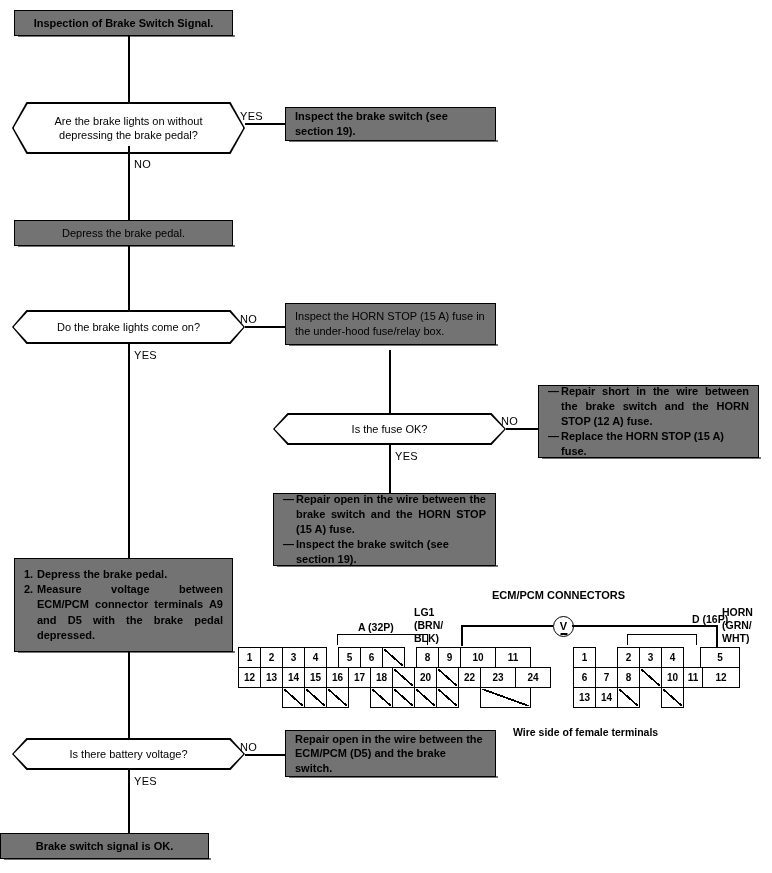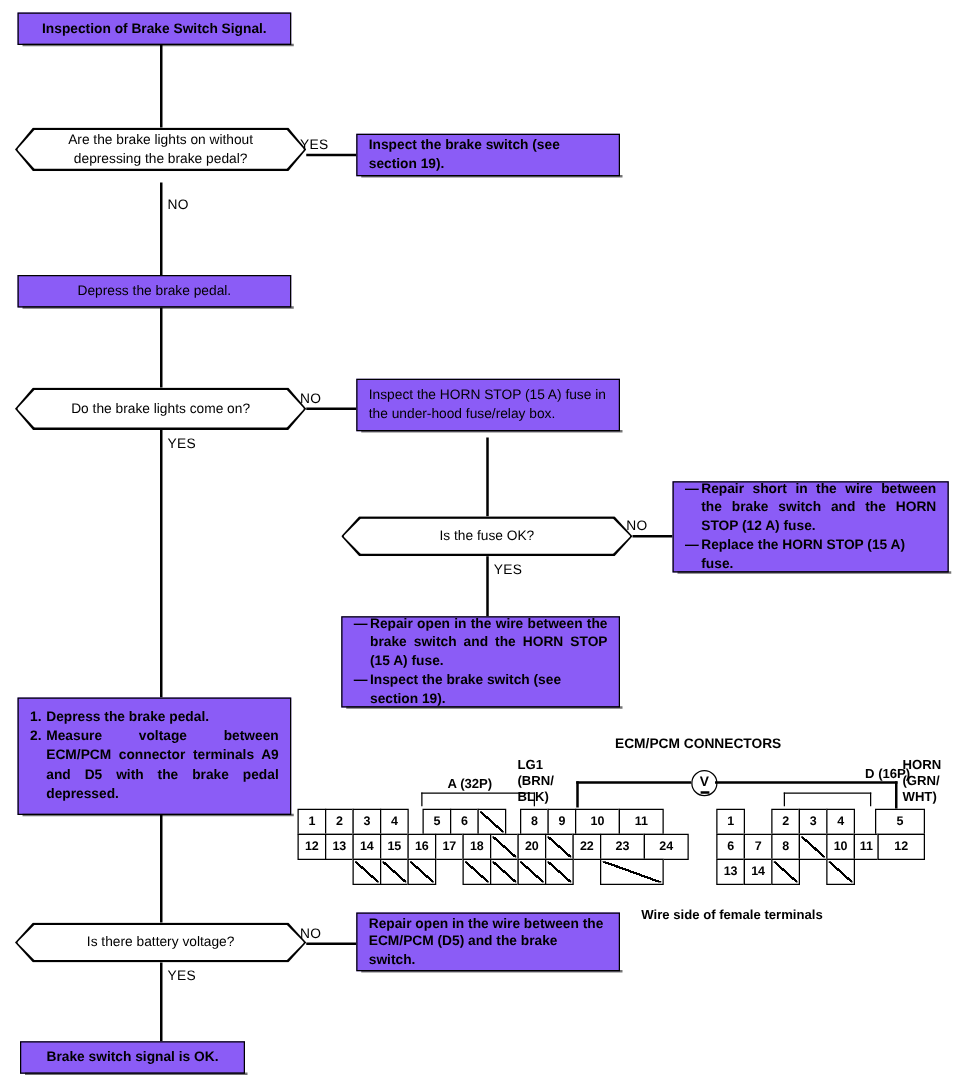--- a/index.html
+++ b/index.html
@@ -5,21 +5,21 @@
   html,body{margin:0;padding:0;background:#fff;}
   body{
     width:772px;height:873px;position:relative;overflow:hidden;
     font-family:"Liberation Sans","DejaVu Sans",sans-serif;
     color:#000;
   }
 
   
   .box{
     position:absolute;box-sizing:border-box;
-    border:1.6px solid #000;background:#8b5cf6;
+    border:1.6px solid #000;background:#737373;
     display:flex;align-items:center;
     font-size:11px;line-height:1.32;
   }
   .box.center{justify-content:center;text-align:center;}
   .box .inner{padding:3px 9px;}
   .box.bold{font-weight:bold;}
   .box.shadow::after{
     content:"";position:absolute;left:3px;top:100%;
     width:100%;height:2px;background:#000;opacity:.55;
   }
@@ -88,21 +88,21 @@
   .note{position:absolute;font-size:10.5px;font-weight:bold;}
 </style>
 </head>
 <body>
 
 <div class="box center bold shadow" style="left:14px;top:10px;width:219px;height:26px;">
   <div class="inner" style="width:100%;">Inspection of Brake Switch Signal.</div>
 </div>
 <div class="vline" style="left:128px;top:36px;height:66px;"></div>
 
-<div class="hex" style="left:12px;top:102px;width:233px;height:35px;">
+<div class="hex" style="left:12px;top:102px;width:233px;height:52px;">
   <div class="hexbg"></div>
   <div class="hexfg"></div>
   <div class="hextxt">Are the brake lights on without depressing the brake pedal?</div>
 </div>
 
 <div class="hline" style="left:245px;top:123px;width:40px;"></div>
 <div class="blab" style="left:240px;top:110px;">YES</div>
 <div class="box bold shadow" style="left:285px;top:107px;width:211px;height:34px;">
   <div class="inner">Inspect the brake switch (see section 19).</div>
 </div>
@@ -187,21 +187,21 @@
   <div class="hextxt">Is there battery voltage?</div>
 </div>
 <div class="hline" style="left:245px;top:754px;width:40px;"></div>
 <div class="blab" style="left:240px;top:741px;">NO</div>
 <div class="box bold shadow" style="left:285px;top:730px;width:211px;height:47px;">
   <div class="inner">Repair open in the wire between the ECM/PCM (D5) and the brake switch.</div>
 </div>
 <div class="vline" style="left:128px;top:770px;height:63px;"></div>
 <div class="blab" style="left:134px;top:775px;">YES</div>
 
-<div class="box center bold shadow" style="left:16px;top:833px;width:180px;height:26px;">
+<div class="box center bold shadow" style="left:0;top:833px;width:209px;height:26px;">
   <div class="inner" style="width:100%;">Brake switch signal is OK.</div>
 </div>
 
 <div class="cap" style="left:492px;top:589px;font-size:11px;">ECM/PCM CONNECTORS</div>
 
 <div class="cap" style="left:358px;top:621px;">A (32P)</div>
 <div class="bracket" style="left:337px;top:634px;width:91px;height:11px;"></div>
 
 <div class="cap" style="left:414px;top:606px;">
   <span>LG1</span><br>

